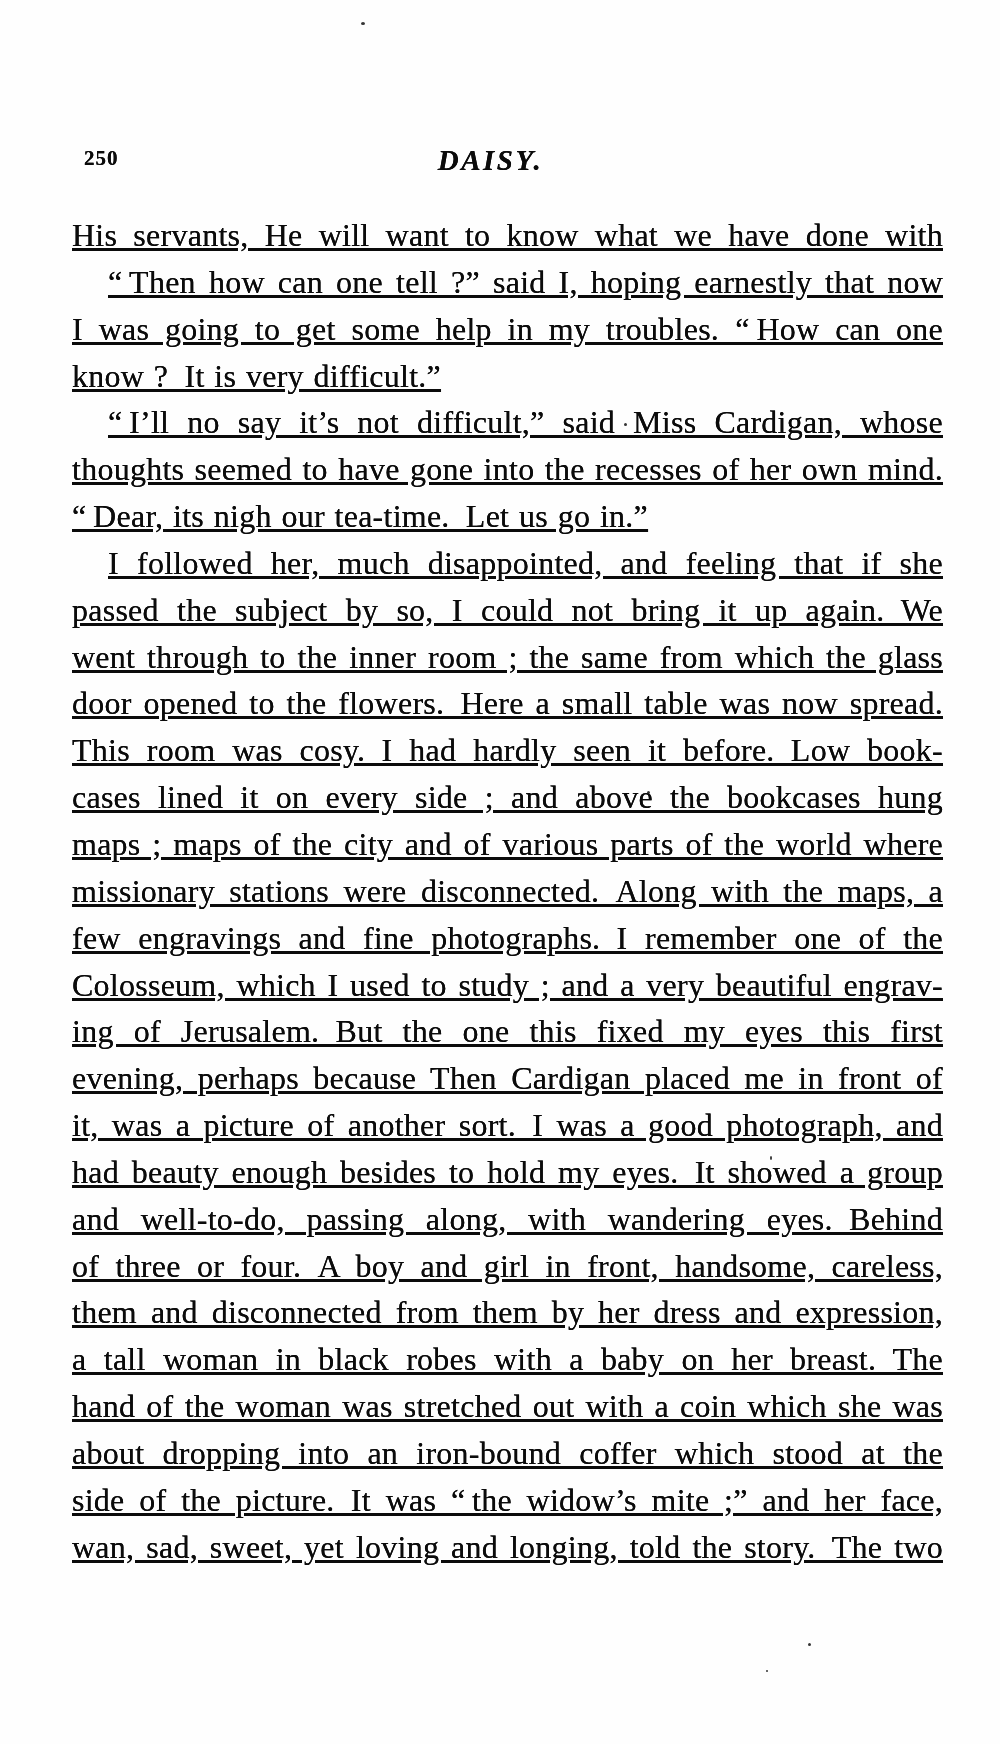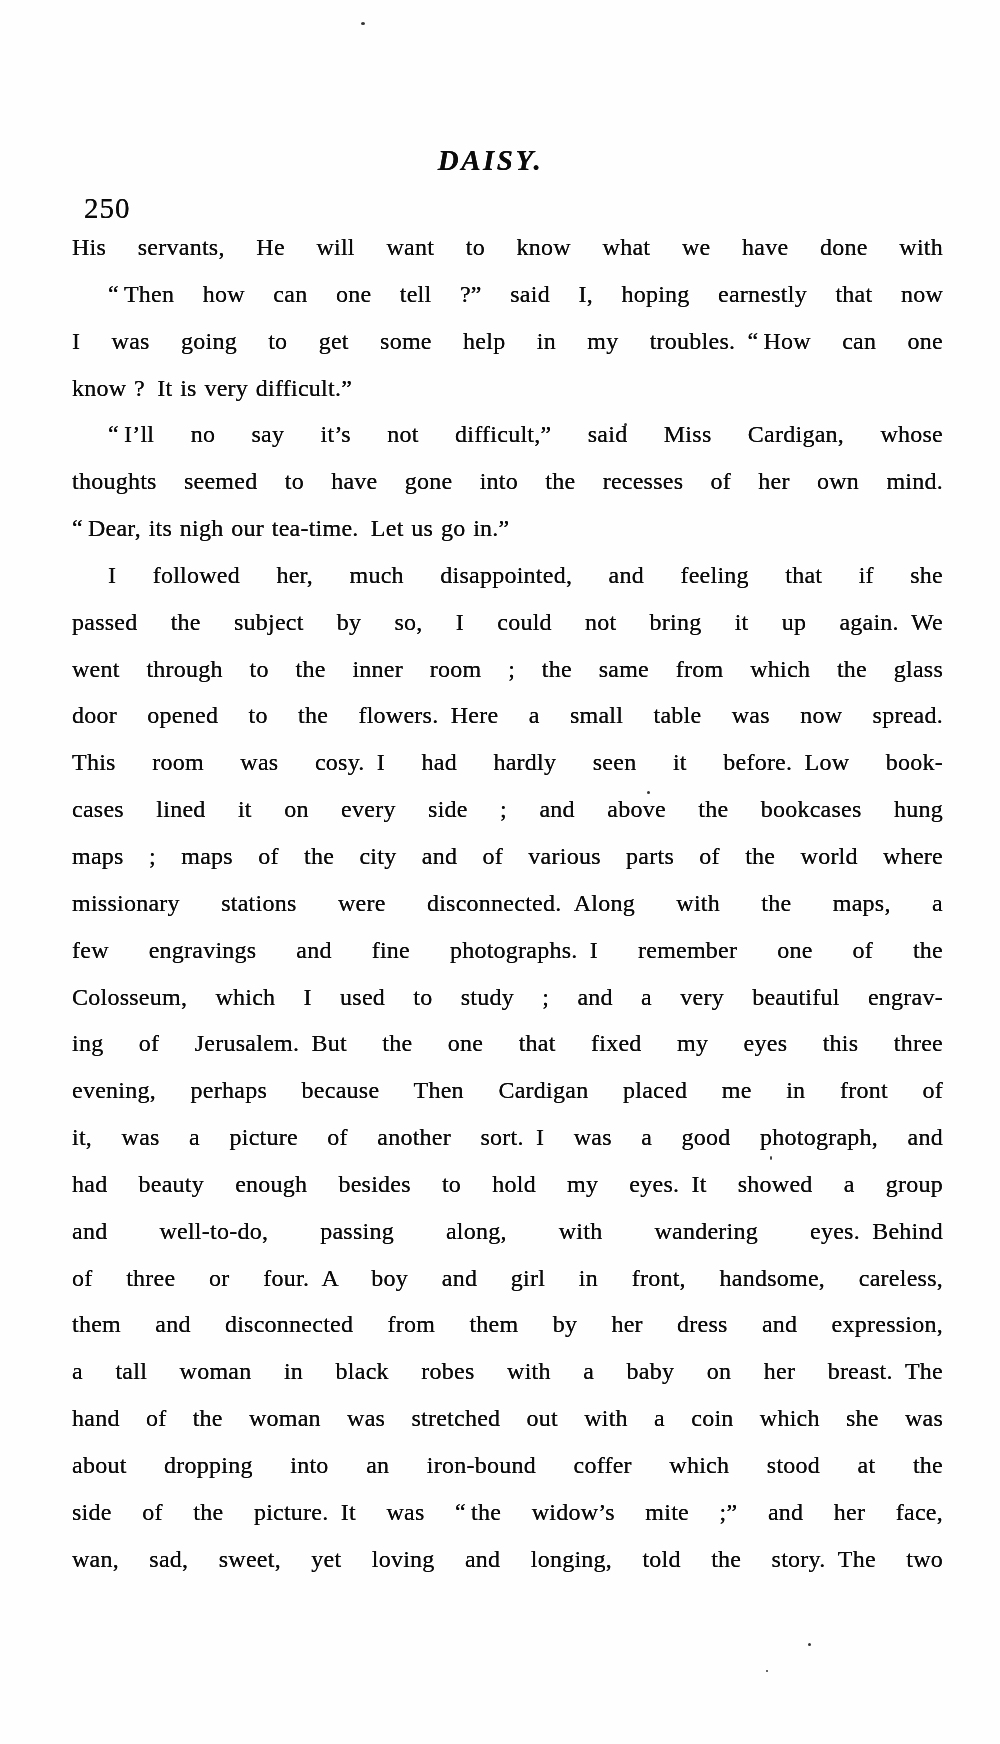--- a/index.html
+++ b/index.html
@@ -21,48 +21,48 @@
     position: absolute;
     left: 72px;
     top: 144px;
     width: 871px;
     height: 44px;
   }
   .folio {
     position: absolute;
     left: 12px;
     top: 2px;
-    font-size: 29px;
-    font-weight: normal;
+    font-size: 21px;
+    font-weight: bold;
     letter-spacing: 1px;
     text-shadow: 0 0 0.5px currentColor;
-    margin-top: 46px;
   }
   .running-title {
     position: absolute;
     left: 0;
     right: 34px;
     top: 0;
     text-align: center;
     font-size: 29px;
     font-style: italic;
     font-weight: bold;
     letter-spacing: 2.5px;
     text-shadow: 0 0 0.4px currentColor;
   }
   
   .textblock {
     position: absolute;
     left: 72px;
-    top: 224px;
+    top: 212px;
     width: 871px;
-    font-size: 24px;
+    font-size: 32px;
     letter-spacing: 0.25px;
     word-spacing: 1.5px;
     text-shadow: 0 0 0.55px currentColor;
+    text-decoration: underline;
   }
   .line {
     height: 46.85px;
     line-height: 46.85px;
     white-space: nowrap;        
     white-space: normal;
     text-align: justify;
     text-align-last: justify;
     -moz-text-align-last: justify;
     overflow: visible;
@@ -100,21 +100,21 @@
       <div class="line indent">I followed her, much disappointed, and feeling that if she</div>
       <div class="line">passed the subject by so, I could not bring it up again. We</div>
       <div class="line">went through to the inner room ; the same from which the glass</div>
       <div class="line">door opened to the flowers. Here a small table was now spread.</div>
       <div class="line">This room was cosy. I had hardly seen it before. Low book-</div>
       <div class="line">cases lined it on every side ; and above the bookcases hung</div>
       <div class="line">maps ; maps of the city and of various parts of the world where</div>
       <div class="line">missionary stations were disconnected. Along with the maps, a</div>
       <div class="line">few engravings and fine photographs. I remember one of the</div>
       <div class="line">Colosseum, which I used to study ; and a very beautiful engrav-</div>
-      <div class="line">ing of Jerusalem. But the one that fixed my eyes this three</div>
+      <div class="line">ing of Jerusalem. But the one this fixed my eyes this first</div>
       <div class="line">evening, perhaps because Then Cardigan placed me in front of</div>
       <div class="line">it, was a picture of another sort. I was a good photograph, and</div>
       <div class="line">had beauty enough besides to hold my eyes. It showed a group</div>
       <div class="line">and well-to-do, passing along, with wandering eyes. Behind</div>
       <div class="line">of three or four. A boy and girl in front, handsome, careless,</div>
       <div class="line">them and disconnected from them by her dress and expression,</div>
       <div class="line">a tall woman in black robes with a baby on her breast. The</div>
       <div class="line">hand of the woman was stretched out with a coin which she was</div>
       <div class="line">about dropping into an iron-bound coffer which stood at the</div>
       <div class="line">side of the picture. It was “ the widow’s mite ;” and her face,</div>

